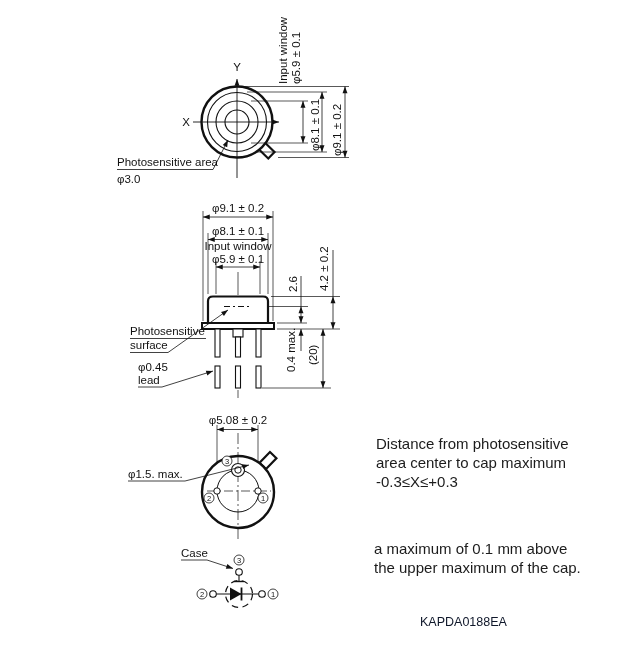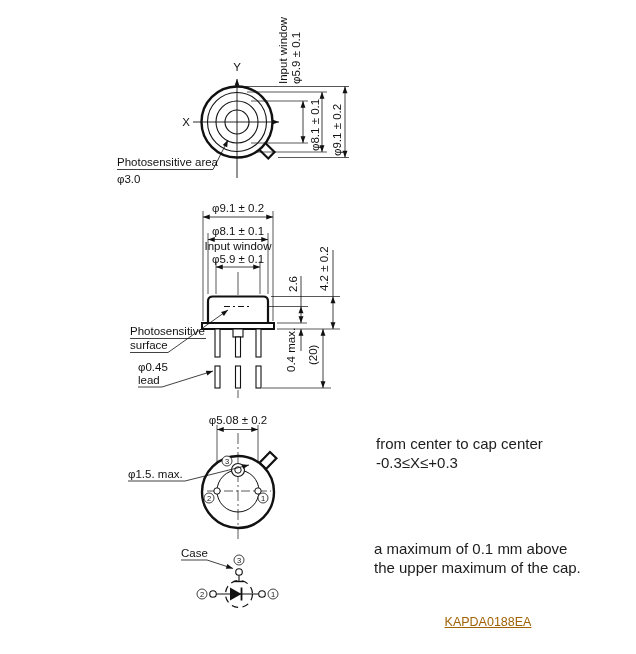--- a/index.html
+++ b/index.html
@@ -4,21 +4,21 @@
 <style>
   html,body{margin:0;padding:0;}
   body{width:636px;height:654px;background:#ffffff;position:relative;
        font-family:"Liberation Sans", sans-serif;}
   .stage{position:absolute;left:0;top:0;width:636px;height:654px;background:#fff;}
   svg{position:absolute;left:0;top:0;}
   svg text{fill:#111;font-family:"Liberation Sans", sans-serif;font-size:11.5px;}
   svg text.pin{font-size:7.5px;}
   .note{position:absolute;color:#1c1c1c;font-size:15px;line-height:19px;
         letter-spacing:0px;}
-  .docnum{position:absolute;color:#a16207;font-size:12.5px;text-align:center;text-decoration:underline;}
+  .docnum{position:absolute;color:#0f172a;font-size:12.5px;text-align:left;}
   line,circle,rect,path,polygon{vector-effect:none;}
 </style>
 </head>
 <body>
 
 <div class="stage">
 
 <svg width="636" height="654" viewBox="0 0 636 654">
   <defs>
     <marker id="ar" viewBox="0 0 10 10" refX="9.5" refY="5" markerWidth="7.5" markerHeight="7.5" markerUnits="userSpaceOnUse" orient="auto-start-reverse">
@@ -204,21 +204,22 @@
     <circle cx="213" cy="594" r="3.3" stroke-width="1.1"></circle>
     <circle cx="262" cy="594" r="3.3" stroke-width="1.1"></circle>
     <circle cx="202" cy="594" r="5" stroke-width="0.8" fill="#fff"></circle>
     <text class="pin" x="202" y="597" text-anchor="middle" stroke="none" fill="#111">2</text>
     <circle cx="273" cy="594" r="5" stroke-width="0.8" fill="#fff"></circle>
     <text class="pin" x="273" y="597" text-anchor="middle" stroke="none" fill="#111">1</text>
   </g>
 </svg>
 
 <div class="note" style="left:376px;top:434px;">
-  <div>from center to cap center</div>
+  <div>Distance from photosensitive</div>
+  <div>area center to cap maximum</div>
   <div>-0.3≤X≤+0.3</div>
 </div>
 
 <div class="note" style="left:374px;top:539px;">
   <div>a maximum of 0.1 mm above</div>
   <div>the upper maximum of the cap.</div>
 </div>
 
 <div class="docnum" style="left:420px;top:615px;width:136px;">KAPDA0188EA</div>
 

